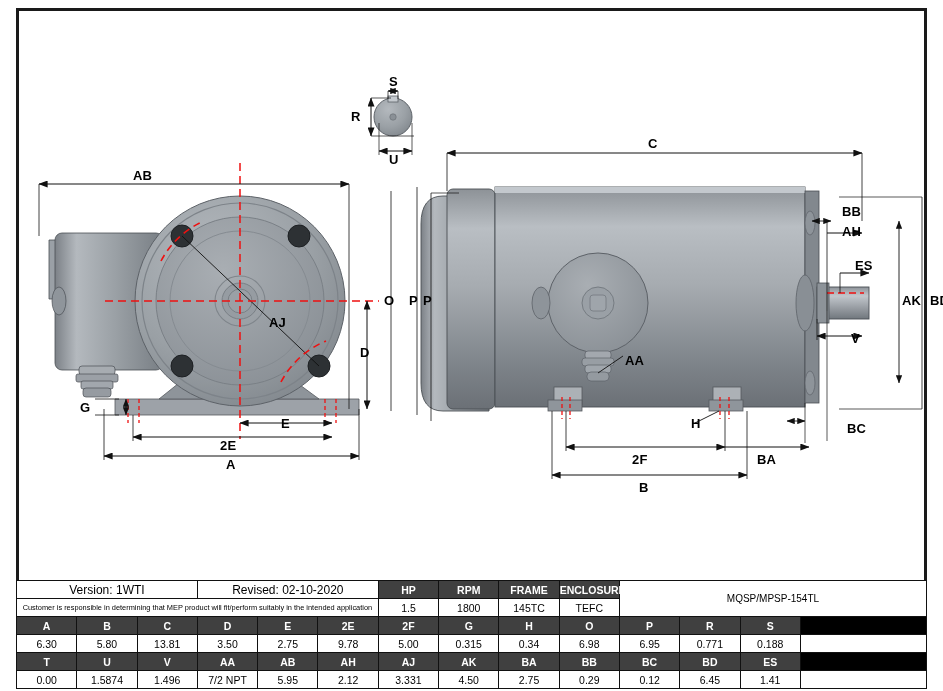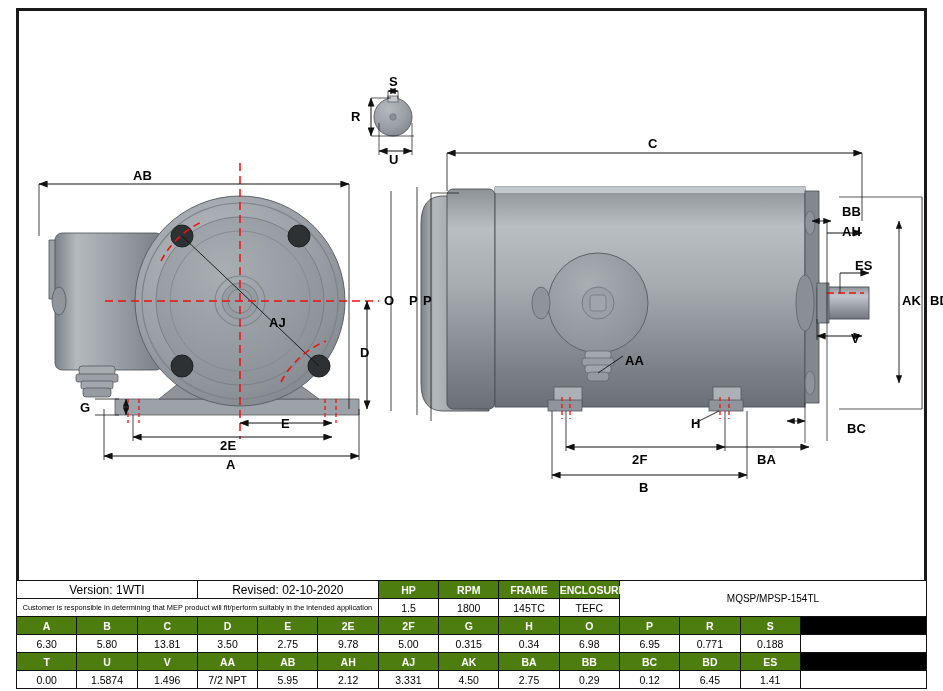--- a/index.html
+++ b/index.html
@@ -8,21 +8,21 @@
   #sheet{position:absolute;left:16px;top:8px;width:911px;height:672px;
          border:3px solid #1a1a1a;box-sizing:border-box;background:#fff;}
   .dwg{position:absolute;left:0;top:0;width:911px;height:672px;}
   .lbl{position:absolute;font-weight:bold;font-size:13px;line-height:13px;
        letter-spacing:.2px;white-space:nowrap;}
   
   #spec{position:absolute;left:16px;top:580px;width:911px;
         border-collapse:collapse;table-layout:fixed;background:#fff;}
   #spec td{border:1px solid #111;text-align:center;vertical-align:middle;
            font-size:10.5px;padding:0;height:17px;}
-  #spec td.hd{background:#4d7c0f;color:#fff;font-weight:bold;font-size:10.5px;}
+  #spec td.hd{background:#404040;color:#fff;font-weight:bold;font-size:10.5px;}
   #spec td.val{background:#fff;color:#000;font-size:10.5px;}
   #spec td.note{font-size:7.4px;text-align:center;}
   #spec td.ver{font-size:12px;margin-top:44px;}
   #spec td.model{font-weight:normal;font-size:10px;}
   #spec td.blank{border-top:1px solid #111;border-bottom:1px solid #111;
                  border-right:1px solid #111;border-left:1px solid #111;}
   #spec td.blankhd{background:#000;}
 </style>
 </head>
 <body>

